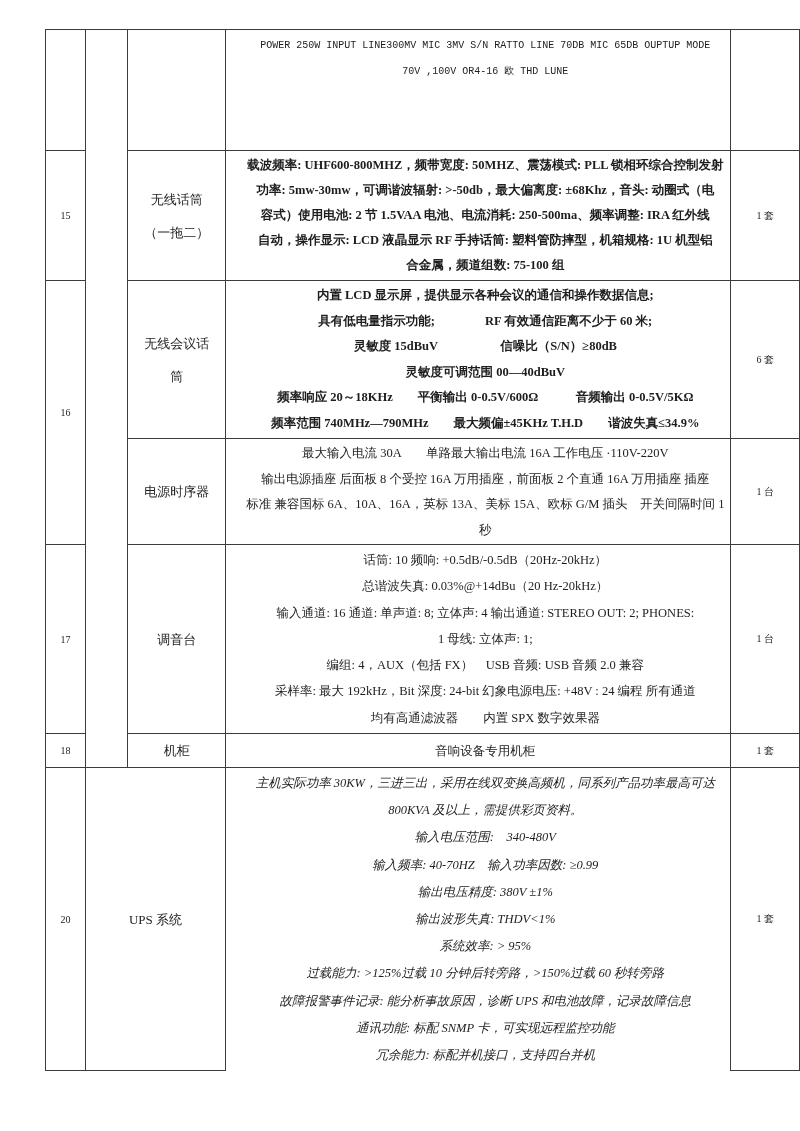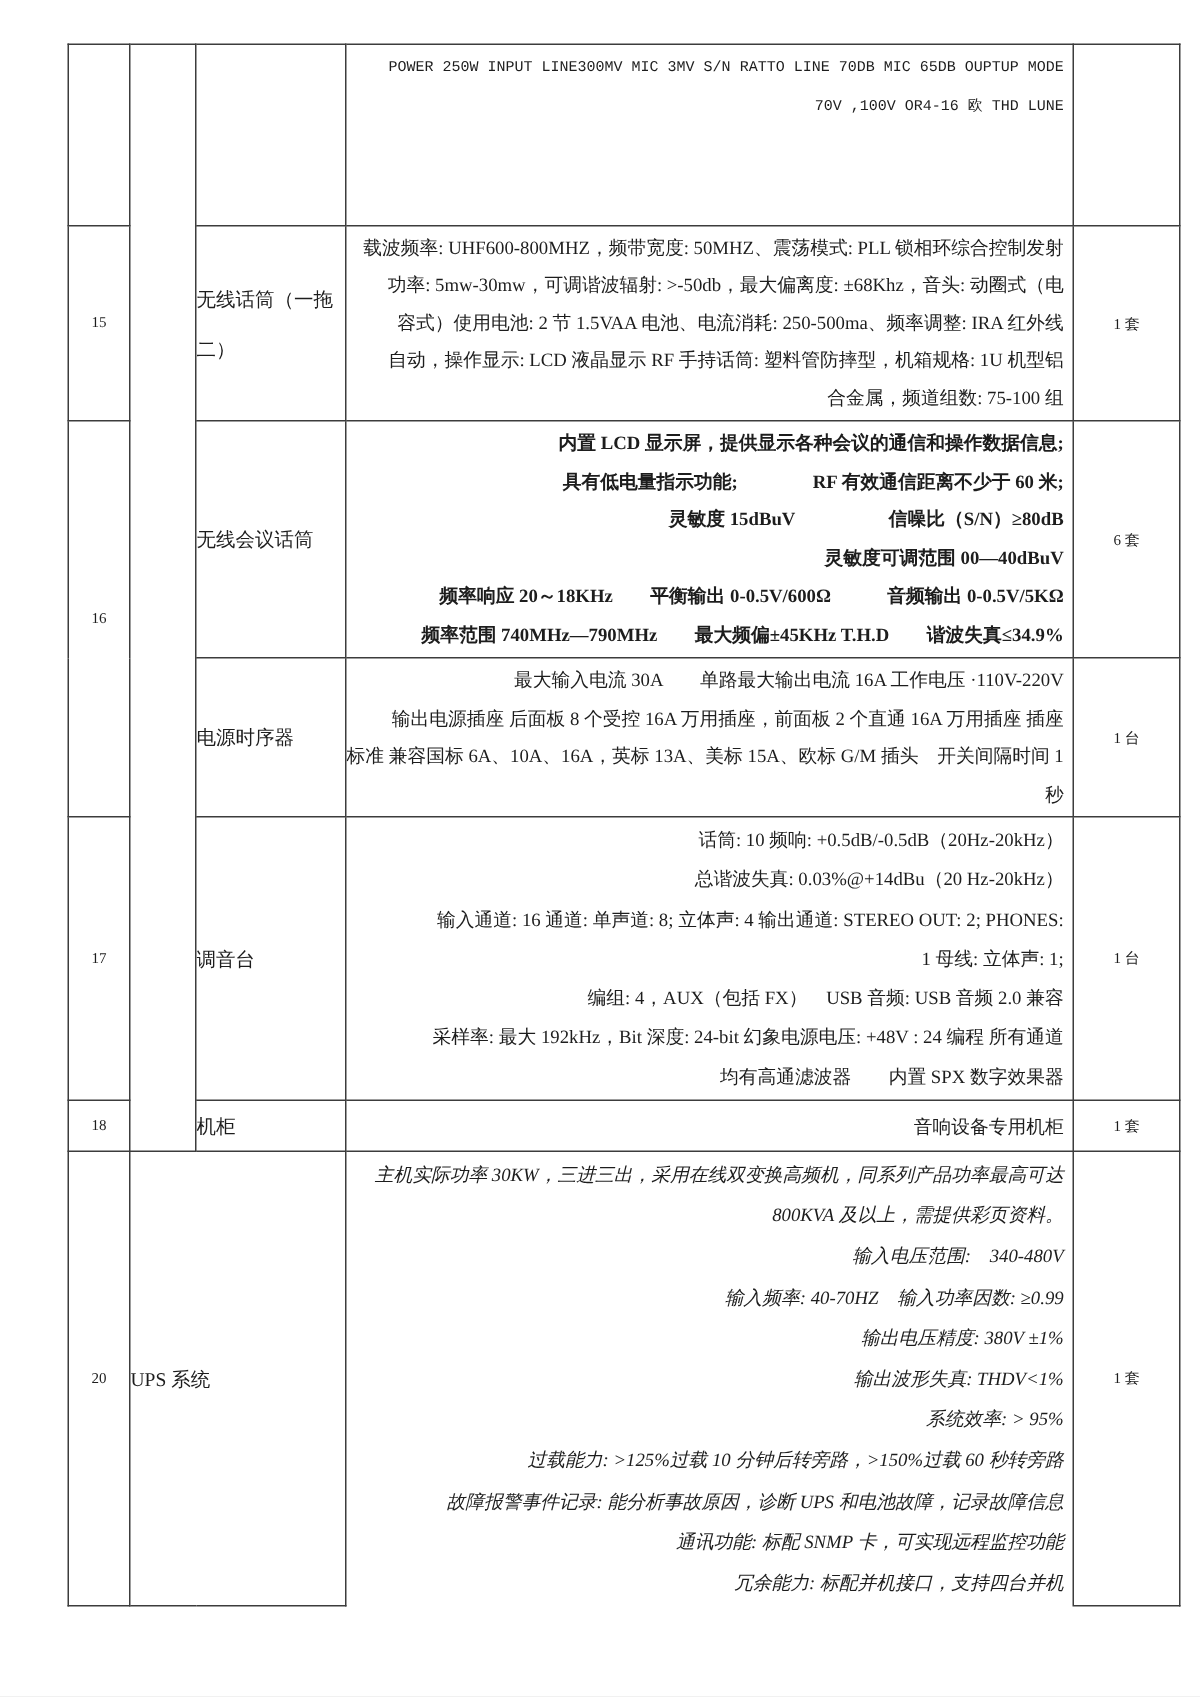--- a/index.html
+++ b/index.html
@@ -10,26 +10,26 @@
   td{border:1px solid #3c3c3c;padding:0;vertical-align:middle;overflow:hidden;
      font-family:"Liberation Serif","DejaVu Serif",serif;}
   tr.rA{height:121px}
   tr.r15{height:130px}
   tr.r16a{height:158px}
   tr.r16b{height:106px}
   tr.r17{height:189px}
   tr.r18{height:26px}
   tr.r19{height:303px}
   td.num,td.qty{text-align:center;font-size:10px;}
-  td.name{text-align:left;font-size:13px;line-height:33px;padding:0 0;}
-  td.spec{vertical-align:top;text-align:right;padding:2px 6px 0 0;font-size:12.5px;}
+  td.name{text-align:center;font-size:13px;line-height:33px;padding:0 14px;}
+  td.spec{vertical-align:top;text-align:center;padding:2px 6px 0 20px;font-size:12.5px;}
   td.spec .line{white-space:pre;line-height:26px;}
   tr.rA td.spec{padding-top:3px}
   tr.rA td.spec .line{font-family:"Liberation Mono","DejaVu Sans Mono",monospace;font-size:10px;line-height:26px;}
-  tr.r15 td.spec .line{line-height:25px;}
+  tr.r15 td.spec .line{line-height:25px;font-weight:bold;}
   tr.r16a td.spec .line{line-height:25.5px;font-weight:bold;}
   tr.r16b td.spec .line{line-height:25.5px;}
   tr.r17 td.spec .line{line-height:26.3px;}
   tr.r18 td.spec{vertical-align:middle;padding-top:0;}
   tr.r18 td.spec .line{line-height:24px;}
   tr.r19 td.spec .line{line-height:27.2px;}
   td.no-bottom{border-bottom:none;font-style:italic;}
 </style>
 </head>
 <body>

